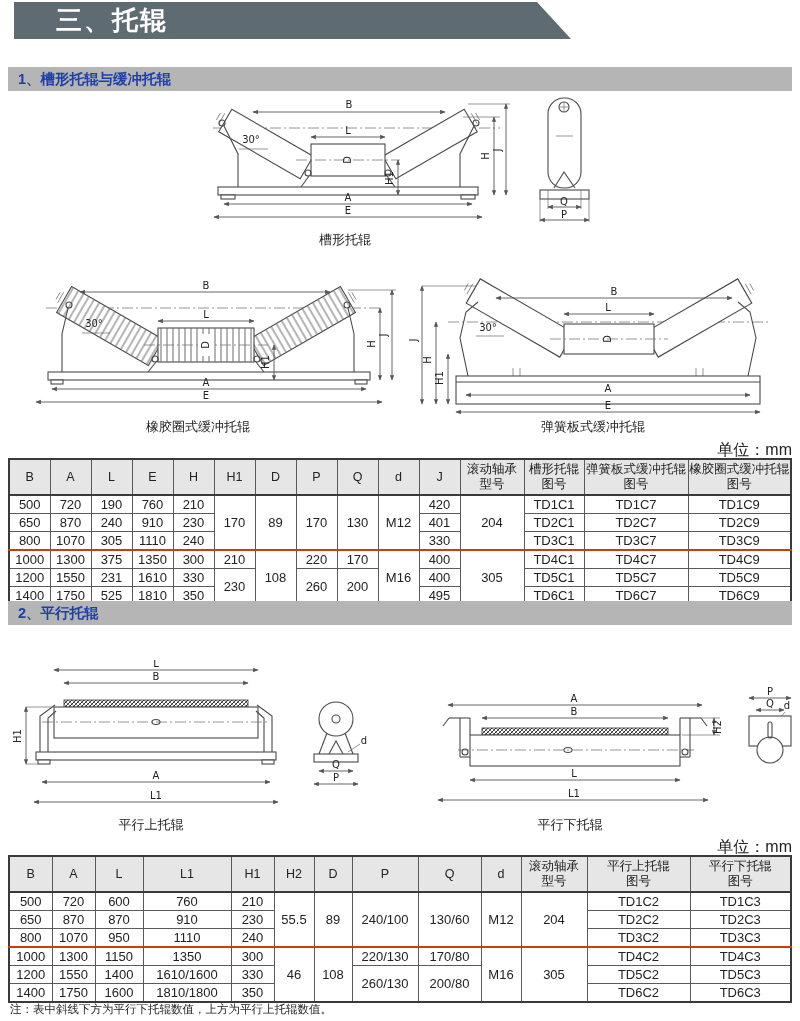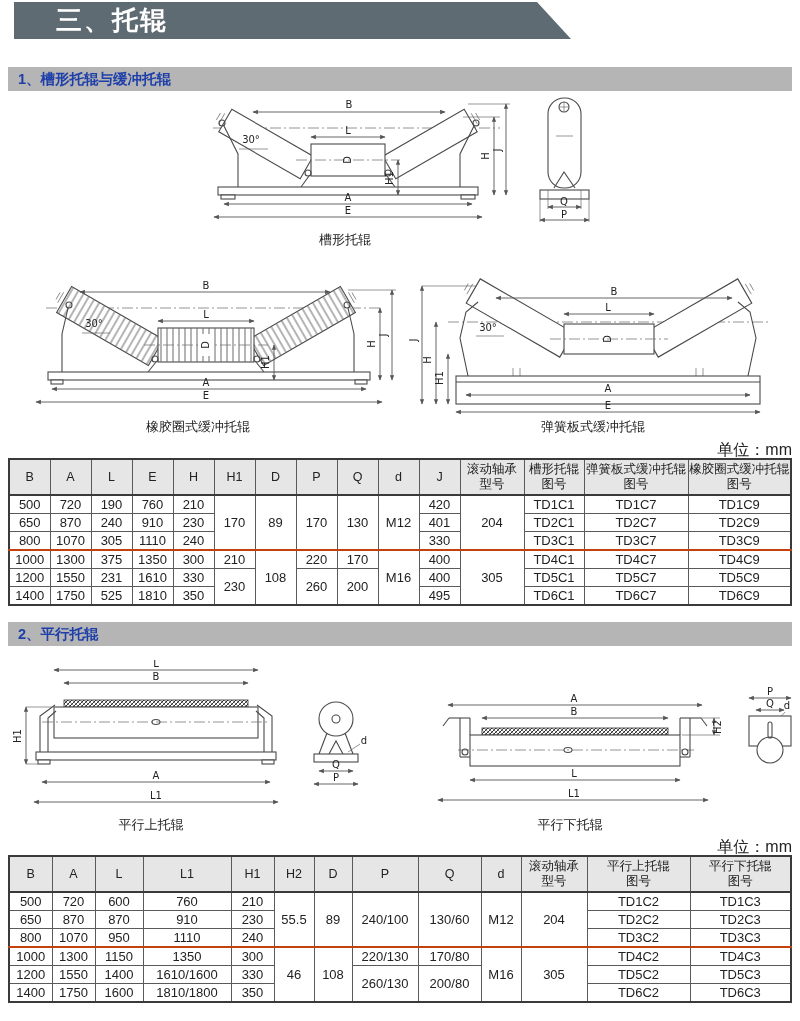--- a/index.html
+++ b/index.html
@@ -343,21 +343,21 @@
         <td>1810</td>
         <td>350</td>
         <td>495</td>
         <td>TD6C1</td>
         <td>TD6C7</td>
         <td>TD6C9</td>
       </tr>
     </tbody>
   </table>
 
-  <div class="abs secbar" style="top:622px;">
+  <div class="abs secbar" style="top:601px;">
     <span>2、平行托辊</span>
   </div>
 
   <svg class="abs" style="left:8px;top:660px;" width="784" height="150" viewBox="0 0 784 150">
     <g>
       <line class="dim" x1="46" y1="10" x2="250" y2="10" marker-start="url(#ar)" marker-end="url(#ar)"></line>
       <text class="dl" x="148" y="7">L</text>
       <line class="dim" x1="56" y1="23" x2="240" y2="23" marker-start="url(#ar)" marker-end="url(#ar)"></line>
       <text class="dl" x="148" y="20">B</text>
       <rect x="56" y="40" width="184" height="7" fill="url(#hb)" stroke="#333" stroke-width="0.8"></rect>
@@ -542,14 +542,15 @@
         <td>1750</td>
         <td>1600</td>
         <td>1810/1800</td>
         <td>350</td>
         <td>TD6C2</td>
         <td>TD6C3</td>
       </tr>
     </tbody>
   </table>
 
+  <div class="abs footnote" style="left:10px;top:1002px;">注：表中斜线下方为平行下托辊数值，上方为平行上托辊数值。</div>
 
 </div>
 
 </body></html>

